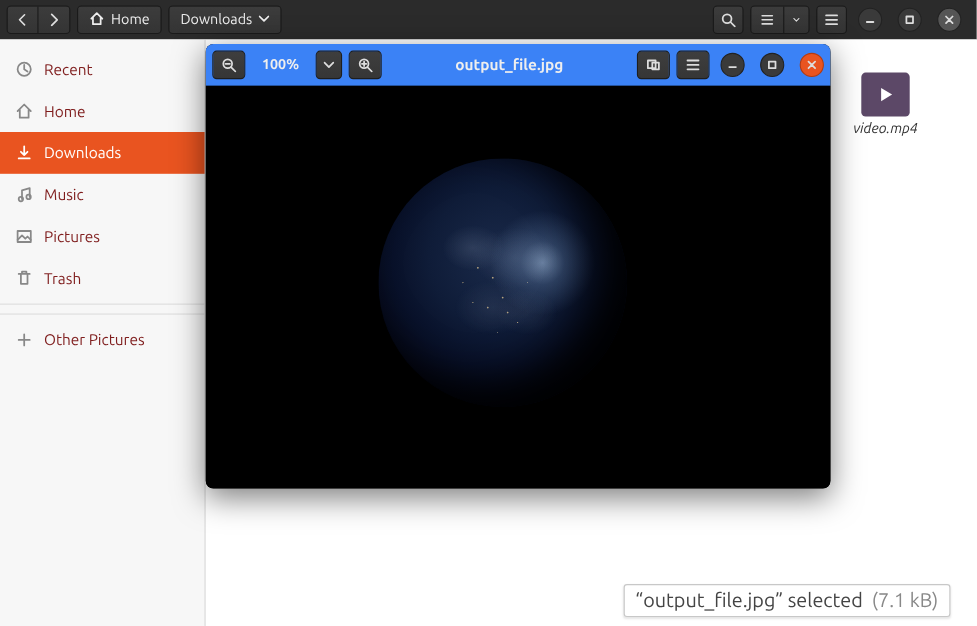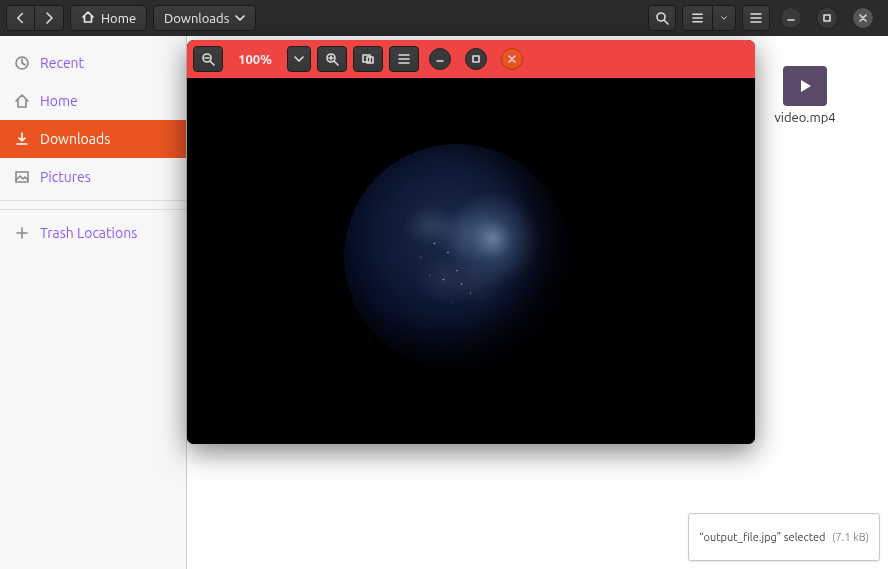--- a/index.html
+++ b/index.html
@@ -64,61 +64,61 @@
 
   
   .fm-body { position:absolute; top:36px; left:0; right:0; bottom:0; display:flex; background:#fff; }
   .sidebar {
     width:187px; background:#f7f7f7; border-right:1px solid #d0d0d0;
     display:flex; flex-direction:column; padding-top:8px;
     color:#555;
   }
   .sb-item {
     height:38px; display:flex; align-items:center; gap:10px;
-    padding:0 14px; font-size:14px; color:#8b5cf6;
+    padding:0 14px; font-size:14px; color:#7f1d1d;
     position:relative;
   }
   .sb-item.active { background:#e95420; color:#fff; }
   .sb-item .ic { width:16px; height:16px; color:#888; flex-shrink:0; }
   .sb-item.active .ic { color:#fff; }
   .sb-divider { height:1px; background:#ddd; margin:4px 0; }
   .eject {
     margin-left:auto; width:22px; height:22px; border-radius:50%;
     border:1px solid #bbb; display:flex;align-items:center;justify-content:center;
   }
 
   .pane {
     flex:1; position:relative; background:#fff;
   }
   .file-icon {
     position:absolute; width:90px; display:flex; flex-direction:column; align-items:center;
-    gap:4px; font-size:13px; color:#333;
+    gap:4px; font-size:13px; color:#333;font-style:italic;
   }
   .thumb {
     width:44px; height:40px; border-radius:4px; display:flex;align-items:center;justify-content:center;
   }
   .thumb.video { background:#5c4867; color:#fff; }
   .thumb.video svg { width:20px;height:20px; }
 
   .statusbar {
-    position:absolute; right:8px; bottom:8px;
+    position:absolute; right:24px; bottom:8px;
     background:#fff; border:1px solid #c8c8c8; border-radius:3px;
-    font-size:11px; color:#444; padding:17px 10px;
+    font-size:18px; color:#444; padding:4px 10px;
     box-shadow:0 1px 2px rgba(0,0,0,.1);
   }
   .statusbar .size { color:#888; margin-left:4px; }
 
   
   .imgviewer {
     position:absolute; left:187px; top:40px; width:568px; height:404px;
     background:#000; border-radius:7px; overflow:hidden;
     box-shadow:0 8px 28px rgba(0,0,0,.5);
   }
   .iv-header {
-    height:38px; background:#ef4444; display:flex; align-items:center;
+    height:38px; background:#3b82f6; display:flex; align-items:center;
     padding:0 6px; gap:6px; color:#ddd;
   }
   .iv-btn {
     width:30px; height:26px; border:1px solid #1e1e1e; border-radius:4px;
     background:linear-gradient(#3e3e3e,#363636);
     display:flex;align-items:center;justify-content:center;
   }
   .zoom-label {
     width:52px; text-align:center; font-size:13px; color:#eee; font-weight:600;
   }
@@ -263,32 +263,46 @@
       <span>Home</span>
     </div>
     <div class="sb-item active">
       <span class="ic"><svg width="16" height="16" viewBox="0 0 16 16">
             <path class="stroke" d="M8 2v8m-3-3l3 3 3-3M3 13h10"></path>
           </svg></span>
       <span>Downloads</span>
     </div>
     <div class="sb-item">
       <span class="ic"><svg width="16" height="16" viewBox="0 0 16 16">
+            <path class="stroke" d="M6 12V4l7-2v8"></path>
+            <circle class="stroke" cx="5" cy="12" r="2"></circle>
+            <circle class="stroke" cx="12" cy="10" r="2"></circle>
+          </svg></span>
+      <span>Music</span>
+    </div>
+    <div class="sb-item">
+      <span class="ic"><svg width="16" height="16" viewBox="0 0 16 16">
             <rect class="stroke" x="2" y="3" width="12" height="10"></rect>
             <path class="stroke" d="M2 11l4-4 3 3 2-2 3 3"></path>
           </svg></span>
       <span>Pictures</span>
     </div>
+    <div class="sb-item">
+      <span class="ic"><svg width="16" height="16" viewBox="0 0 16 16">
+            <path class="stroke" d="M3 4h10M5 4v9h6V4M6 4V2h4v2"></path>
+          </svg></span>
+      <span>Trash</span>
+    </div>
     <div class="sb-divider"></div>
     <div class="sb-divider"></div>
     <div class="sb-item">
       <span class="ic"><svg width="16" height="16" viewBox="0 0 16 16">
             <path class="stroke" d="M8 3v10M3 8h10"></path>
           </svg></span>
-      <span>Trash Locations</span>
+      <span>Other Pictures</span>
     </div>
   </div>
 
   <div class="pane">
     <div class="file-icon" style="left:573px; top:30px;">
       <div class="thumb video">
         <svg viewBox="0 0 20 20">
             <path fill="currentColor" d="M6 4l10 6-10 6z"></path>
           </svg>
       </div>
@@ -316,20 +330,21 @@
           <path class="stroke" d="M1 3l4 4 4-4"></path>
         </svg>
     </div>
     <div class="iv-btn">
       <svg width="14" height="14" viewBox="0 0 14 14">
           <circle class="stroke" cx="6" cy="6" r="4"></circle>
           <path class="stroke" d="M9 9l4 4M4 6h4M6 4v4"></path>
         </svg>
     </div>
 
+    <div class="iv-title">output_file.jpg</div>
 
     <div class="iv-btn">
       <svg width="14" height="14" viewBox="0 0 14 14">
           <rect class="stroke" x="2" y="3" width="7" height="7"></rect>
           <rect class="stroke" x="6" y="5" width="6" height="6"></rect>
         </svg>
     </div>
     <div class="iv-btn">
       <svg width="14" height="14" viewBox="0 0 14 14">
           <path class="stroke" d="M2 3h10M2 7h10M2 11h10"></path>

